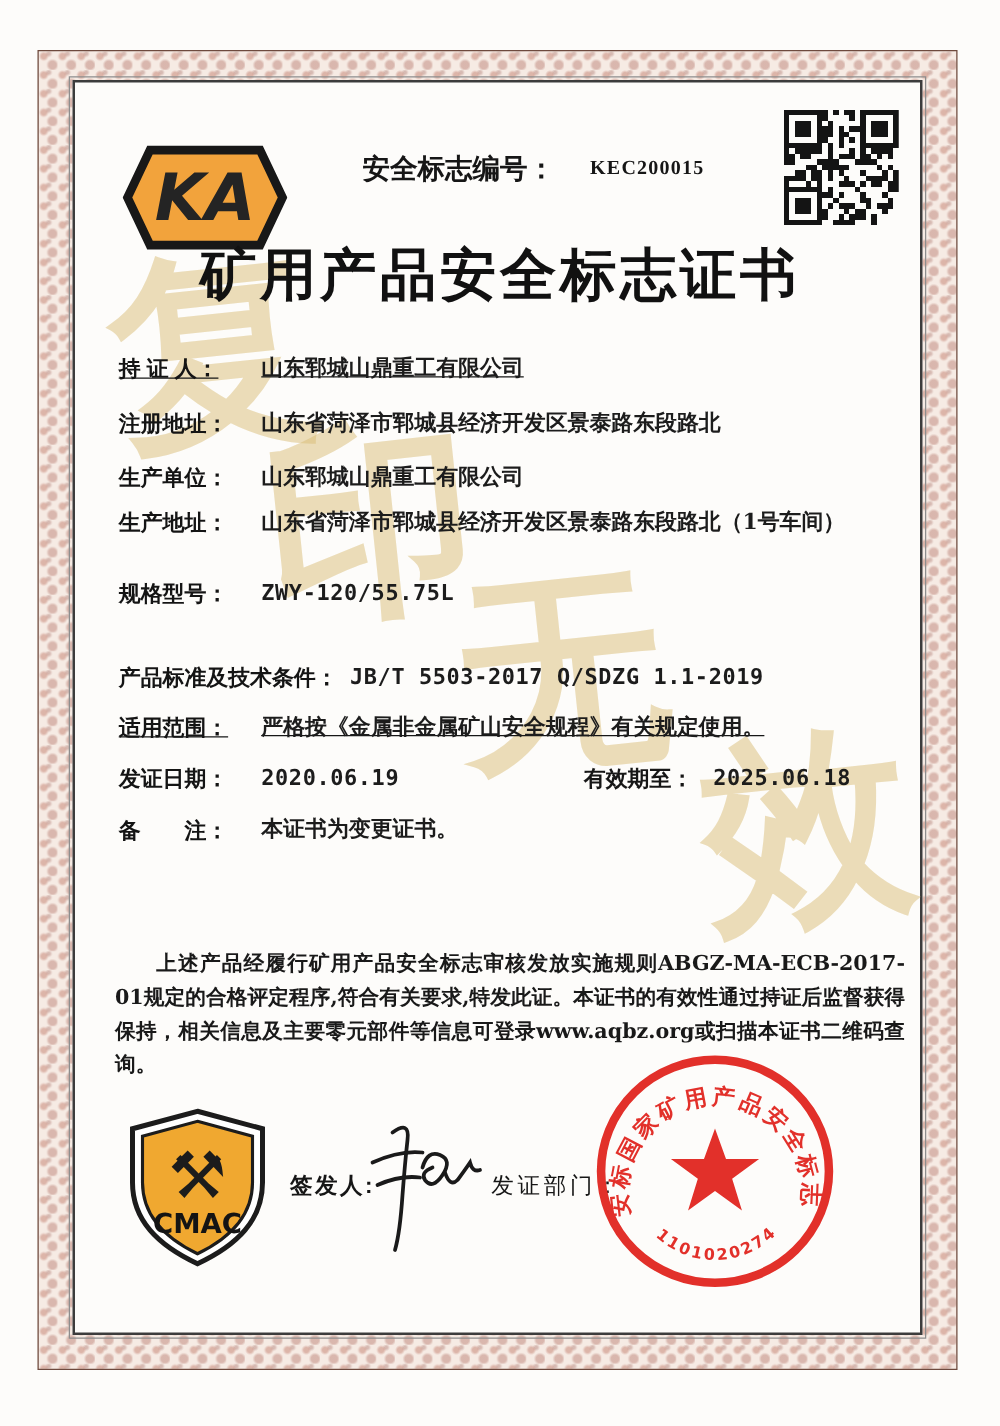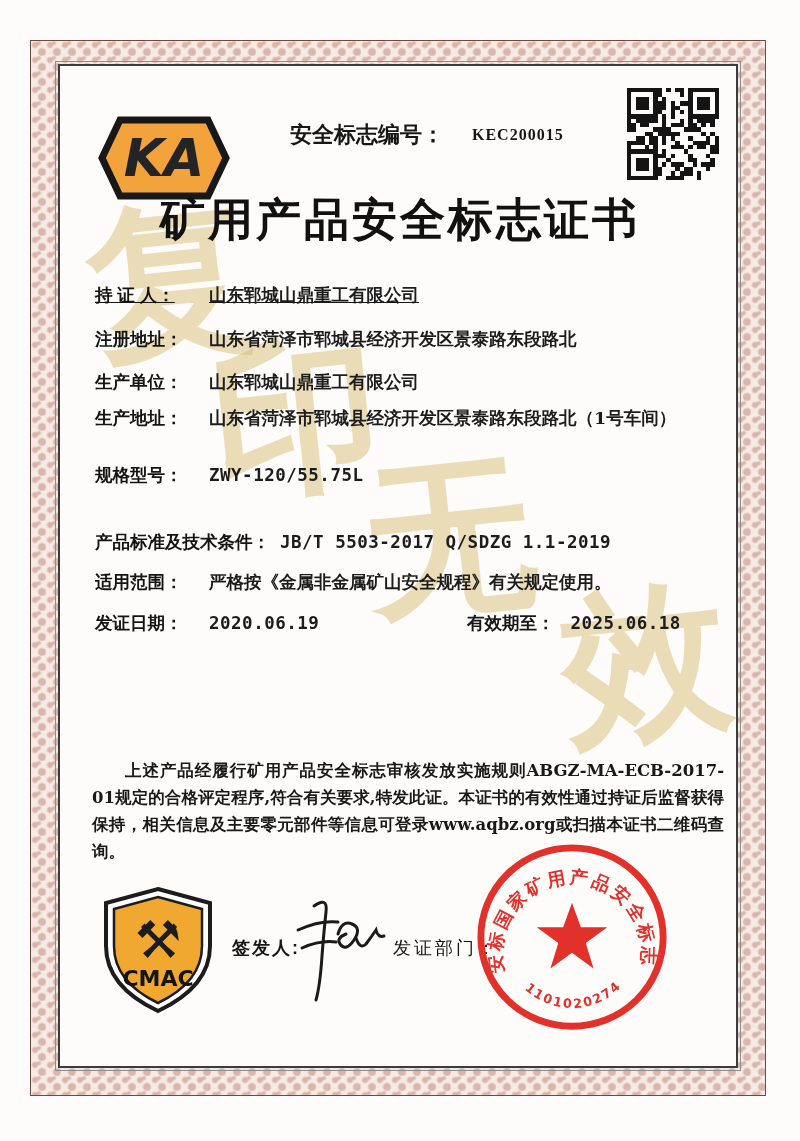--- a/index.html
+++ b/index.html
@@ -380,32 +380,36 @@
       <span class="val">山东省菏泽市郓城县经济开发区景泰路东段路北（1号车间）</span>
     </div>
     <div class="row" style="top:465px;">
       <span class="lbl">规格型号：</span>
       <span class="val latin">ZWY-120/55.75L</span>
     </div>
     <div class="row" style="top:532px;">
       <span class="lbl wide">产品标准及技术条件：</span>
       <span class="val latin">JB/T 5503-2017 Q/SDZG 1.1-2019</span>
     </div>
-    <div class="row" style="top:572px;">
+    <div class="row" style="top:572px;text-decoration:underline;">
       <span class="lbl">适用范围：</span>
       <span class="val">严格按《金属非金属矿山安全规程》有关规定使用。</span>
     </div>
 
     <div class="row dates" style="top:613px;">
       <span class="lbl">发证日期：</span>
       <span class="val latin" style="min-width:160px;">2020.06.19</span>
       <span class="lbl2">有效期至：</span>
       <span class="val latin" style="margin-left:16px;">2025.06.18</span>
     </div>
 
+    <div class="row" style="top:654px;">
+      <span class="lbl">备　　注：</span>
+      <span class="val">本证书为变更证书。</span>
+    </div>
 
     <div class="statement">上述产品经履行矿用产品安全标志审核发放实施规则ABGZ-MA-ECB-2017-01规定的合格评定程序,符合有关要求,特发此证。本证书的有效性通过持证后监督获得保持，相关信息及主要零元部件等信息可登录www.aqbz.org或扫描本证书二维码查询。</div>
 
     <svg class="cmac" viewBox="0 0 120 128">
       <path d="M60,3 L112,17 V60 C112,90 92,110 60,125 C28,110 8,90 8,60 V17 Z" fill="#ffffff" stroke="#1c1c1c" stroke-width="4"></path>
       <path d="M60,11 L104,23 V60 C104,86 87,104 60,117 C33,104 16,86 16,60 V23 Z" fill="#F0A830" stroke="#1c1c1c" stroke-width="2.5"></path>
       <text x="60" y="72" text-anchor="middle" font-size="52" fill="#1c1c1c">⚒</text>
       <text x="60" y="100" text-anchor="middle" font-family="'DejaVu Sans',sans-serif" font-size="22" font-weight="900" fill="#141414">CMAC</text>
     </svg>
 

